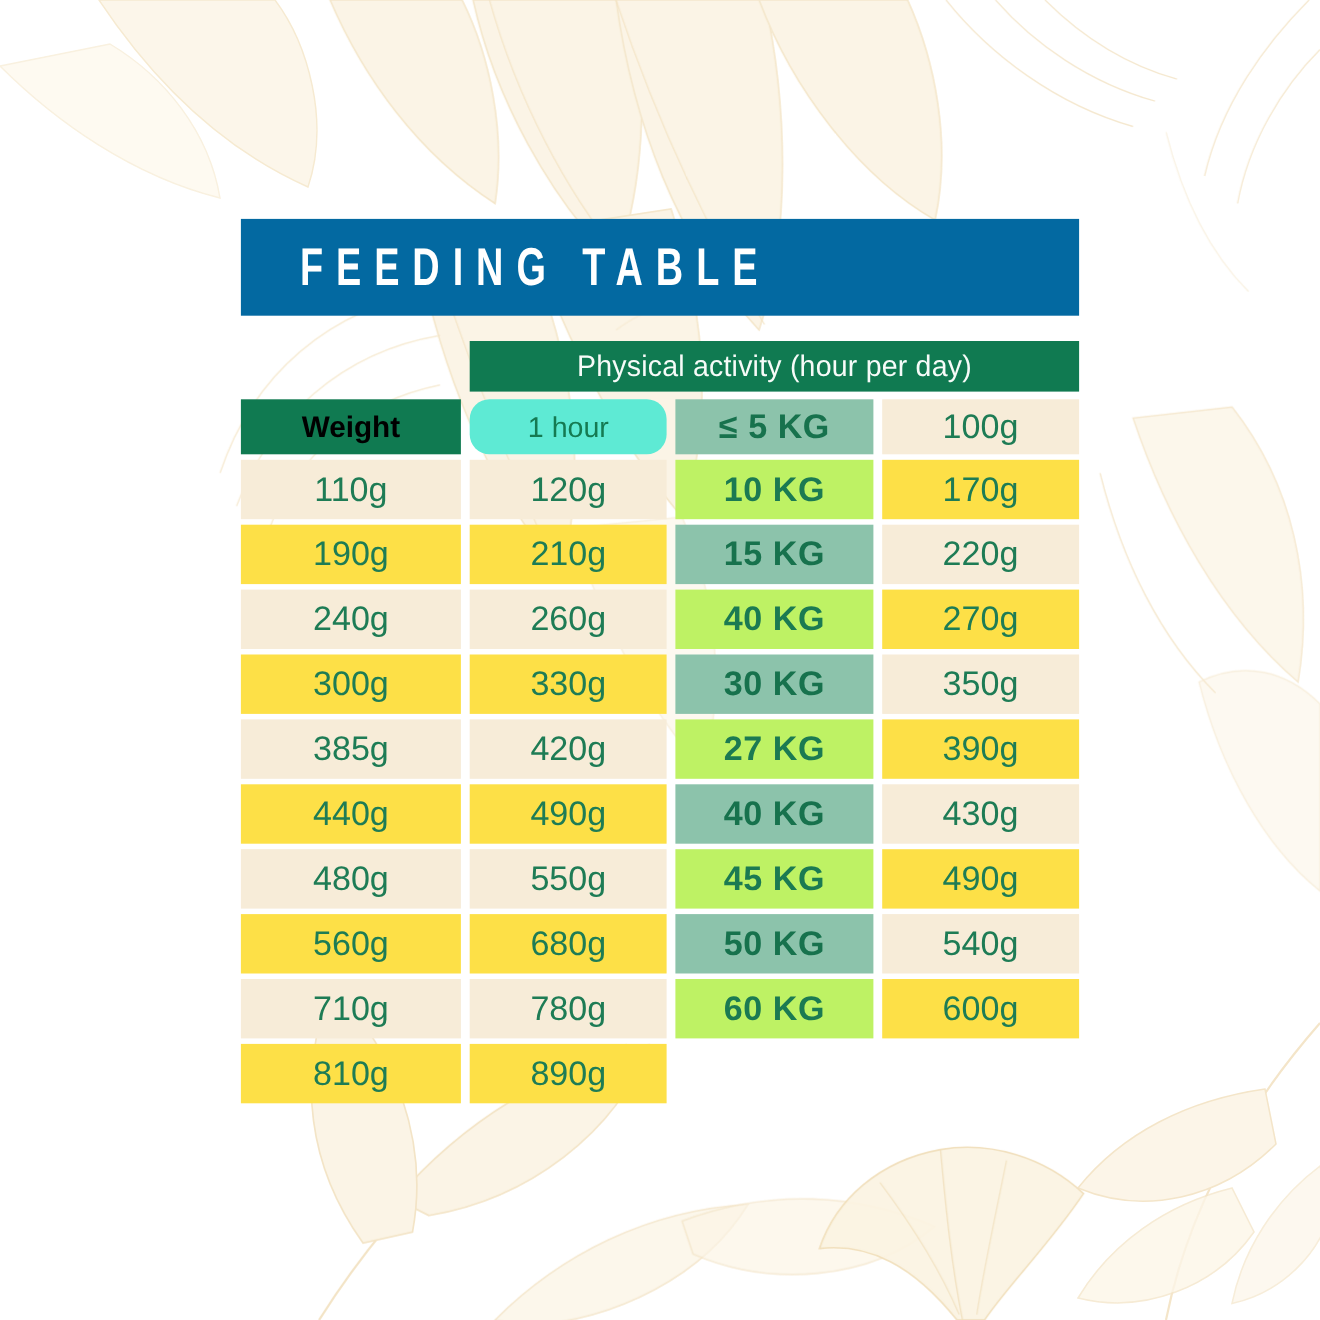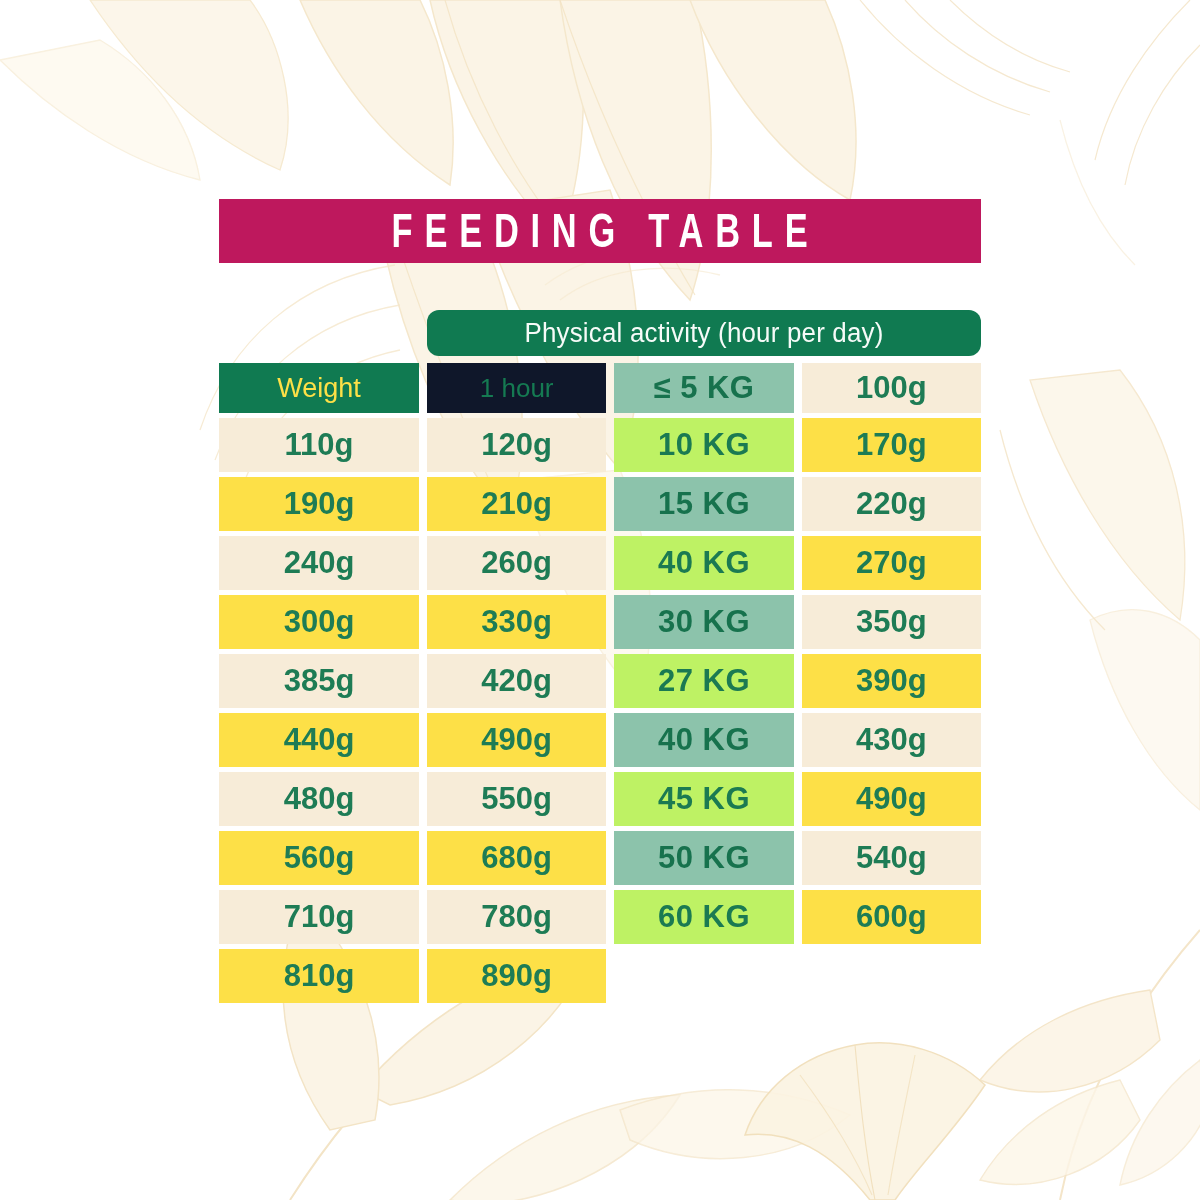--- a/index.html
+++ b/index.html
@@ -20,40 +20,40 @@
     width: 1200px; height: 1200px;
     z-index: 0;
   }
 
   
   .content { position: absolute; left: 0; top: 0; width: 1200px; height: 1200px; z-index: 1; }
 
   .title-banner {
     position: absolute;
     left: 219px; top: 199px;
-    width: 762px; height: 64px;
-    background: #be185d;
-    display: flex; align-items: center; justify-content: center;
+    width: 762px; height: 88px;
+    background: #0369a1;
+    display: flex; align-items: center; justify-content: flex-start;
   }
   .title-banner .title-text {
     color: #ffffff;
     font-size: 41px;
     font-weight: 700;
     letter-spacing: 14px;
     padding-left: 14px; 
     white-space: nowrap;
     transform: scaleY(1.18) scaleX(0.84);
   }
 
   .activity-banner {
     position: absolute;
     left: 427px; top: 310px;
     width: 554px; height: 46px;
     background: #107a51;
-    display: flex; align-items: center; justify-content: center; border-radius: 12px;
+    display: flex; align-items: center; justify-content: center;
   }
   .activity-banner .activity-text {
     color: #f6fbf8;
     font-size: 27px;
     letter-spacing: 0.2px;
     transform: scaleX(0.96);
     white-space: nowrap;
   }
 
   .feeding-grid {
@@ -67,30 +67,32 @@
     row-gap: 5px;
   }
 
   .cell {
     display: flex; align-items: center; justify-content: center;
     font-size: 31px;
     white-space: nowrap;
   }
   .weight-header {
     background: #107a51;
-    color: #fde047;
+    color: #000000;
     font-size: 27px;
+    font-weight: bold;
   }
   .col-header {
-    background: #0f172a;
+    background: #5eead4;
     color: #157a52;
     font-size: 26px;
+    border-radius: 18px;
   }
   .w-cell { font-weight: 700; color: #1b7a52; letter-spacing: 0.5px; }
-  .v-cell { font-weight: 700; color: #1e7c55; }
+  .v-cell { font-weight: 400; color: #1e7c55; }
 
   .row-a .w-cell { background: #8cc3ab; color: #17724d; }
   .row-a .v-cell { background: #f7ecd8; }
   .row-b .w-cell { background: #bef264; }
   .row-b .v-cell { background: #fde047; }
 
   .trow { display: contents; }
 </style>
 </head>
 <body>

